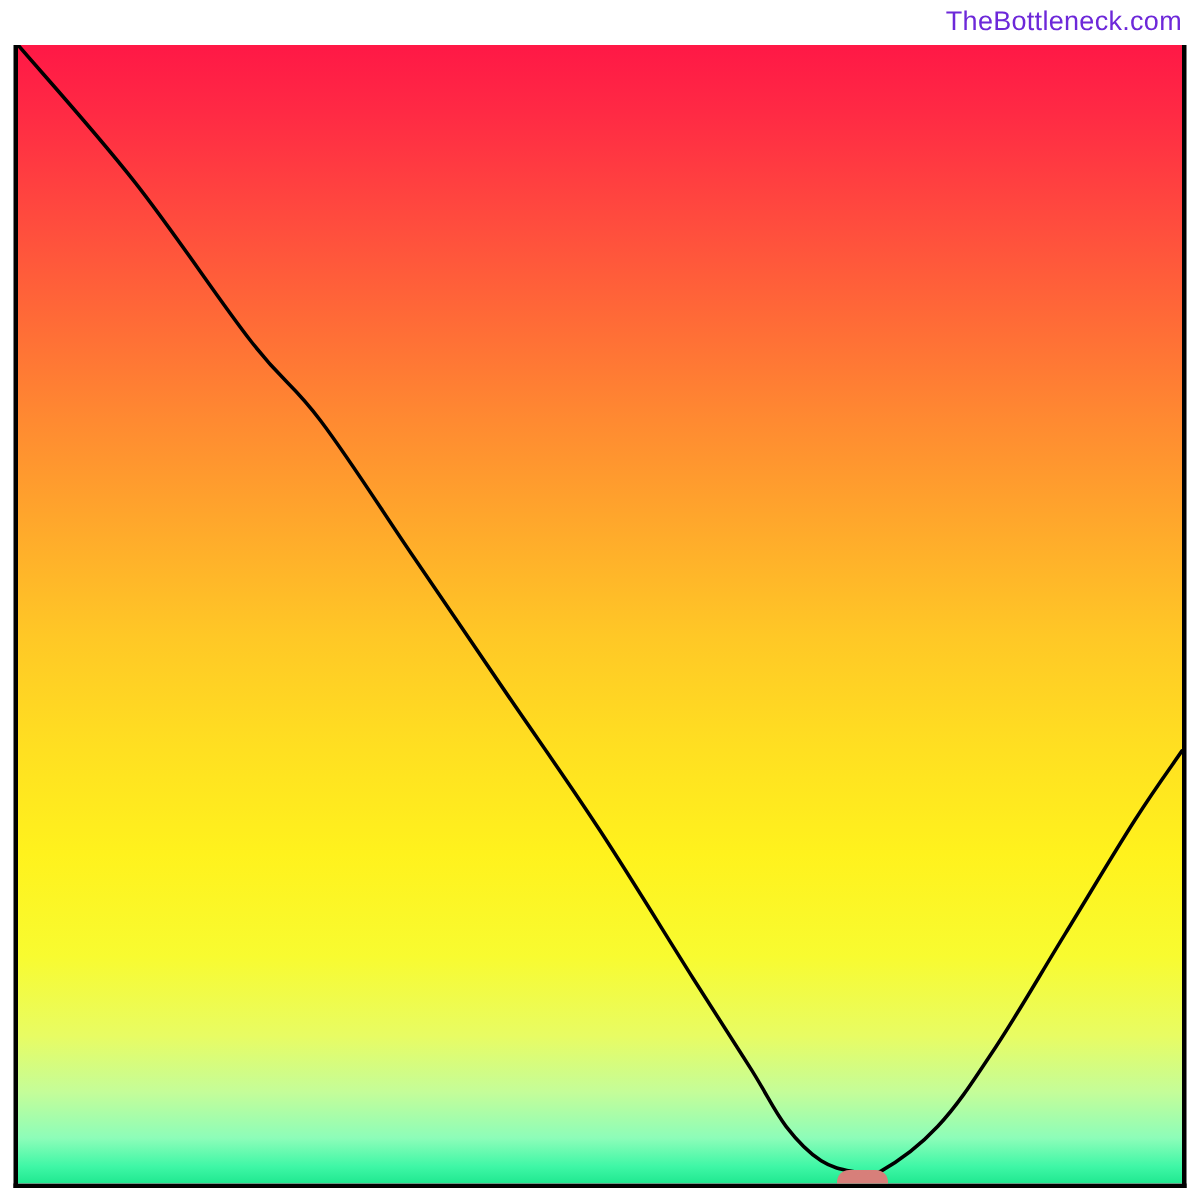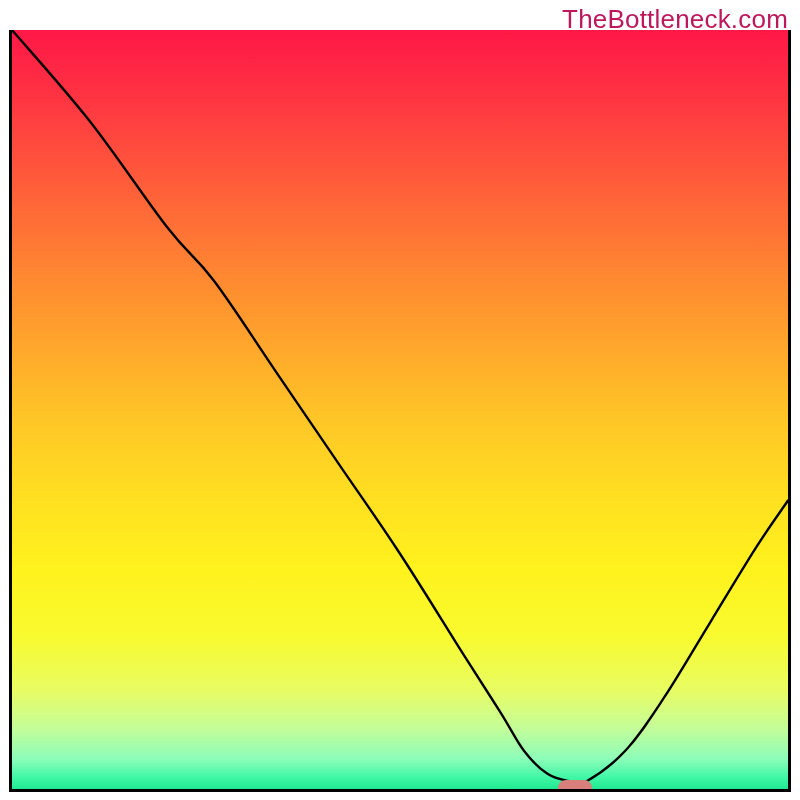--- a/index.html
+++ b/index.html
@@ -7,22 +7,22 @@
     width: 800px;
     height: 800px;
     background: #fff;
     position: relative;
     font-family: Arial, sans-serif;
   }
   .watermark {
     position: absolute;
     top: 4px;
     right: 12px;
-    font-size: 26px;
-    color: #be185d;
+    font-size: 18px;
+    color: #6d28d9;
     font-weight: 500;
     letter-spacing: 0.2px;
   }
   .plot-frame {
     position: absolute;
     top: 30px;
     left: 9px;
     width: 782px;
     height: 762px;
     border-left: 3px solid #000;

